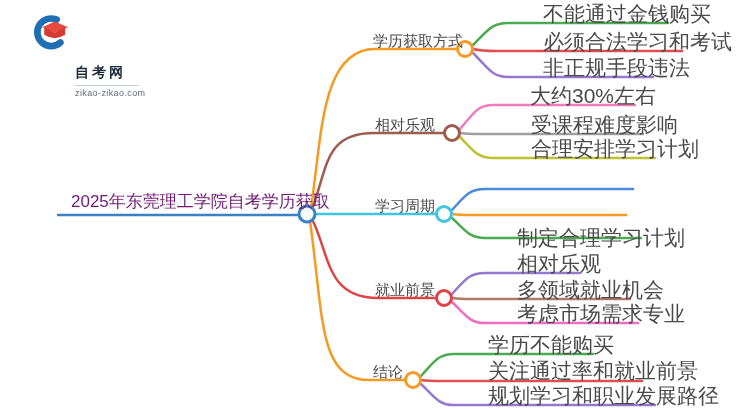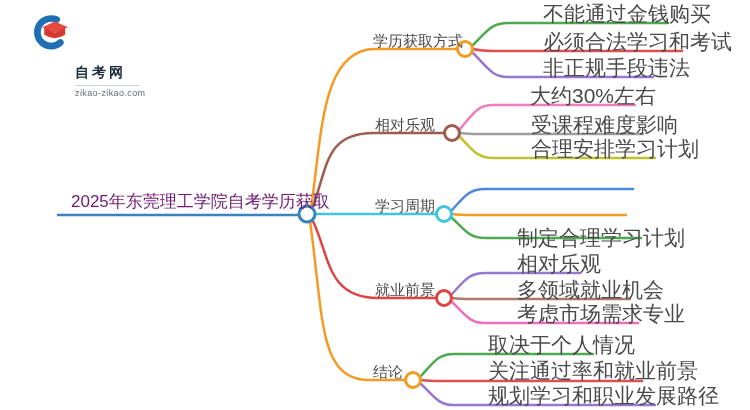--- a/index.html
+++ b/index.html
@@ -98,17 +98,17 @@
   <span class="label child-label" style="left:530px;top:86px">大约30%左右</span>
   <span class="label child-label" style="left:531px;top:115px">受课程难度影响</span>
   <span class="label child-label" style="left:531px;top:139px">合理安排学习计划</span>
 
   <span class="label child-label" style="left:517px;top:228px">制定合理学习计划</span>
 
   <span class="label child-label" style="left:517px;top:254px">相对乐观</span>
   <span class="label child-label" style="left:517px;top:280px">多领域就业机会</span>
   <span class="label child-label" style="left:517px;top:304px">考虑市场需求专业</span>
 
-  <span class="label child-label" style="left:488px;top:335px">取决于个人情况</span>
+  <span class="label child-label" style="left:488px;top:335px">学历不能购买</span>
   <span class="label child-label" style="left:488px;top:386px">规划学习和职业发展路径</span>
   <span class="label child-label" style="left:488px;top:361px">关注通过率和就业前景</span>
 
 </div>
 
 </body></html>

